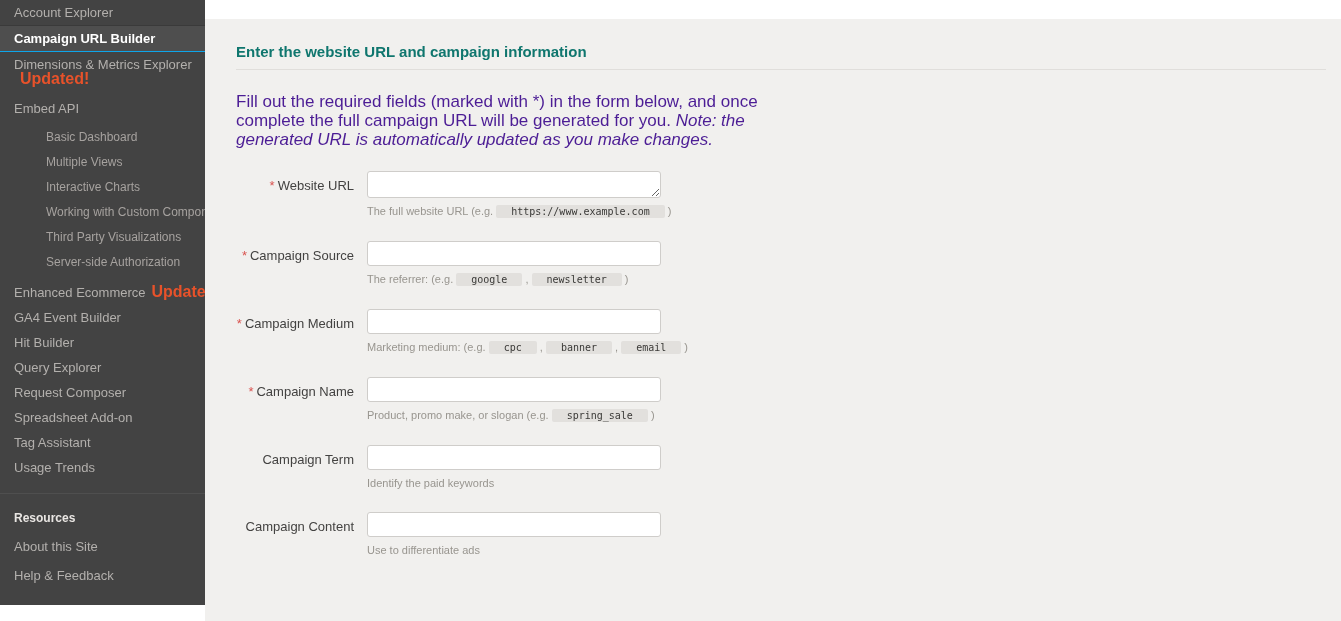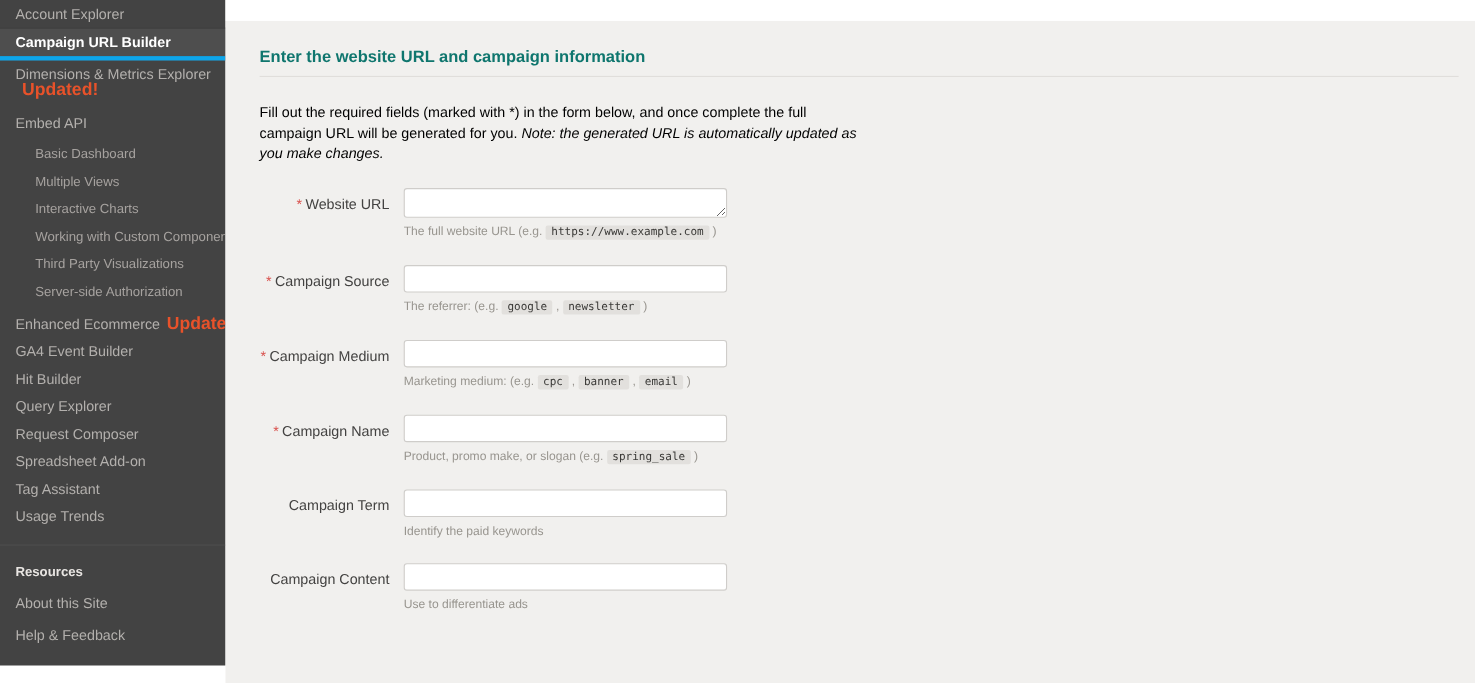--- a/index.html
+++ b/index.html
@@ -38,24 +38,24 @@
     font-size: 13px;
     line-height: 17px;
     white-space: nowrap;
     cursor: pointer;
   }
   .nav-item.active {
     background: #4e4e4e;
     color: #ffffff;
     font-weight: bold;
     border-top: 1px solid #3a3a3a;
-    border-bottom: 4px solid #0ea5e9;
+    border-bottom: 1px solid #0ea5e9;
   }
   .nav-item.sub {
-    padding-left: 32px;
+    padding-left: 46px;
     font-size: 12px;
     color: #a6a29f;
   }
   .nav-item.with-badge .badge {
     color: #e8522a;
     font-size: 16px;
     font-weight: bold;
     margin-left: 6px;
   }
   .nav-item.stacked .badge {
@@ -116,23 +116,23 @@
     font-size: 15px;
     font-weight: bold;
     color: #0f766e;
     padding-bottom: 9px;
     border-bottom: 1px solid #e0dedb;
     width: 1090px;
     box-sizing: border-box;
   }
   .lead {
     margin-top: 22px;
-    font-size: 13px;
+    font-size: 17px;
     line-height: 19px;
-    color: #000000;
+    color: #4c1d95;
     width: 546px;
   }
   .lead em { font-style: italic; }
 
   
   .form {
     margin-top: 22px;
   }
   .field-row {
     position: relative;
@@ -178,21 +178,21 @@
     margin-top: 6px;
     font-size: 11px;
     color: #98958f;
     line-height: 14px;
   }
   code.ex {
     font-family: "DejaVu Sans Mono", monospace;
     font-size: 10px;
     background: #e2e0dd;
     color: #3a3937;
-    padding: 1px 5px;
+    padding: 1px 15px;
     border-radius: 2px;
     white-space: nowrap;
   }
 </style>
 </head>
 <body>
 
 <div id="app">
 
   <nav class="sidebar">

